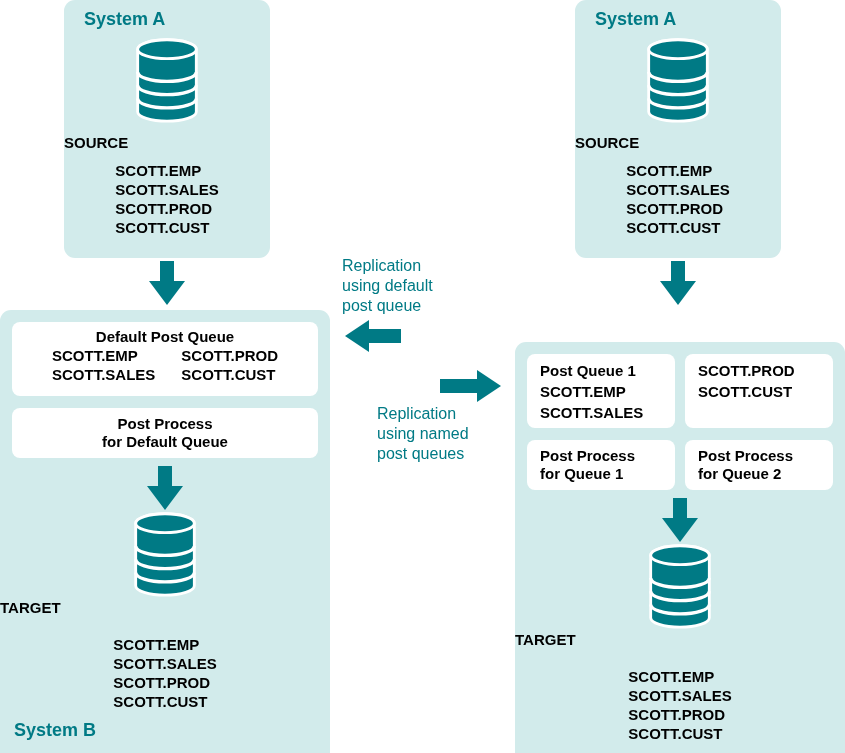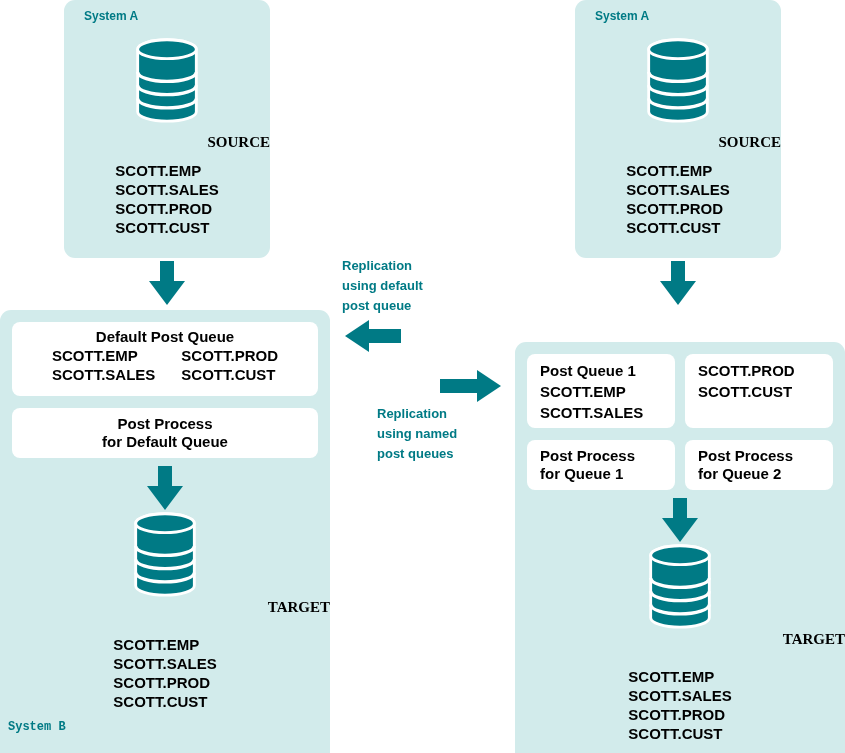--- a/index.html
+++ b/index.html
@@ -20,41 +20,40 @@
     border-radius: 11px;
   }
   .pA-left  { left: 64px;  top: 0;     width: 206px; height: 258px; }
   .pA-right { left: 575px; top: 0;     width: 206px; height: 258px; }
   .pB-left  { left: 0;     top: 310px; width: 330px; height: 545px; }
   .pB-right { left: 515px; top: 310px; width: 330px; height: 443px; margin-top: 32px; }
 
   .panel-title {
     position: absolute;
     color: var(--teal, #007A85);
-    font-size: 12px;
+    font-size: 18px;
     font-weight: bold;
     text-align: right;
   }
   .title-top    { left: 20px; top: 9px; }
-  .title-bottom { left: 8px; top: 410px; font-family: Liberation Mono, monospace; }
+  .title-bottom { left: 14px; top: 410px; }
 
   .db-icon { position: absolute; left: 50%; transform: translateX(-50%); }
   .sysA .db-icon { top: 36px; }
   .sysB .db-icon { top: 200px; }
   .db-body, .db-top { fill: var(--teal, #007A85); stroke: #ffffff; stroke-width: 3; }
   .db-band { fill: none; stroke: #ffffff; stroke-width: 3.5; }
 
   .db-label {
     position: absolute;
     left: 0; width: 100%;
-    text-align: right;
+    text-align: left;
     font-weight: bold;
     font-size: 15px;
     color: var(--text, #000000);
-    font-family: Liberation Serif, serif;
   }
   .sysA .db-label { top: 134px; }
   .sysB .db-label { top: 289px; }
 
   .tables-wrap {
     position: absolute;
     left: 0; width: 100%;
     display: flex;
     justify-content: center;
   }
@@ -93,22 +92,22 @@
   .arrow path { fill: var(--teal, #007A85); }
   .arrow-a1 { left: 148px; top: 261px; }
   .arrow-a2 { left: 659px; top: 261px; }
   .arrow-down-inner { left: 146px; top: 156px; }
   .arrow-left-mid  { left: 344px; top: 319px; }
   .arrow-right-mid { left: 440px; top: 369px; }
 
   .mid-label {
     position: absolute;
     color: var(--teal, #007A85);
-    font-weight: bold;
-    font-size: 13px;
+    font-weight: normal;
+    font-size: 16px;
     line-height: 20px;
     white-space: pre-line;
   }
   .mid-default { left: 342px; top: 256px; }
   .mid-named   { left: 377px; top: 404px; }
 </style>
 </head>
 <body>
 
 <div class="canvas">

